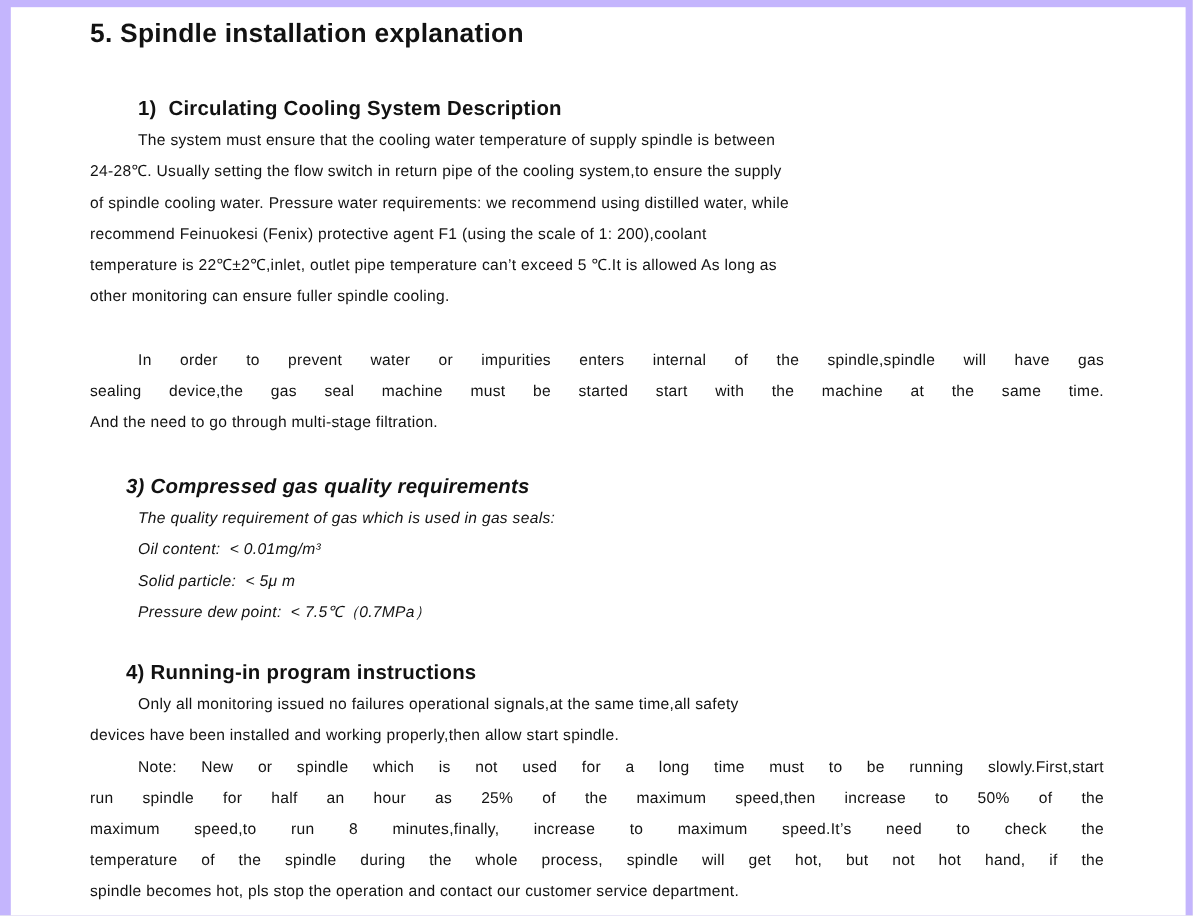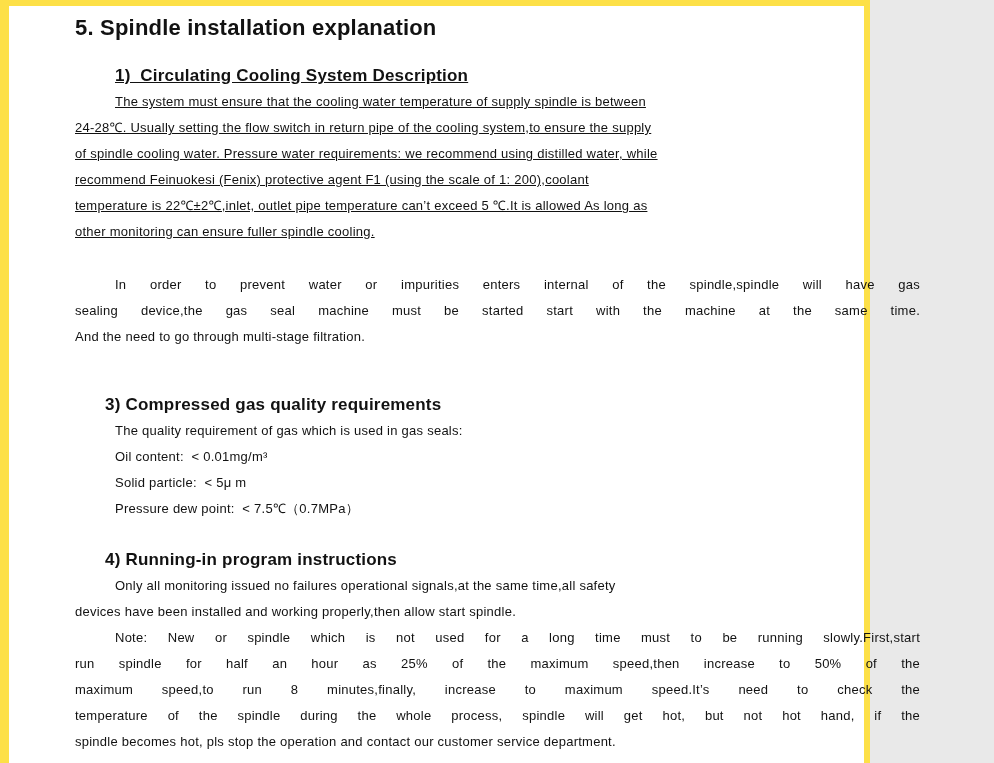--- a/index.html
+++ b/index.html
@@ -6,23 +6,23 @@
     margin: 0;
     padding: 0;
     width: 994px;
     height: 763px;
     overflow: hidden;
     background: #e9e9e9;
     font-family: "Liberation Sans", sans-serif;
   }
   .scan-frame {
     position: relative;
-    width: 870px;
+    width: 994px;
     height: 763px;
-    background: #fde047;
+    background: #c4b5fd;
   }
   .page {
     position: absolute;
     left: 9px;
     top: 6px;
     right: 6px;
     bottom: 0;
     background: #ffffff;
   }
   .content {
@@ -41,23 +41,23 @@
   }
   .section-heading {
     font-size: 17px;
     font-weight: bold;
     line-height: 26px;
     letter-spacing: 0.2px;
     padding-left: 30px;
     white-space: pre-wrap;
   }
   .section.s1 .section-heading { padding-left: 40px; }
-  .section.s1 { margin-top: 20px; text-decoration: underline; }
+  .section.s1 { margin-top: 35px; }
   .section.s2 { margin-top: 27px; }
-  .section.s3 { margin-top: 42px; }
+  .section.s3 { margin-top: 28px; font-style: italic; }
   .section.s4 { margin-top: 25px; }
   .para { margin: 0; }
   .line {
     font-size: 13px;
     line-height: 26px;
     letter-spacing: 0.25px;
     white-space: pre-wrap;
   }
   .line.indent { padding-left: 40px; }
   .line.justify {

